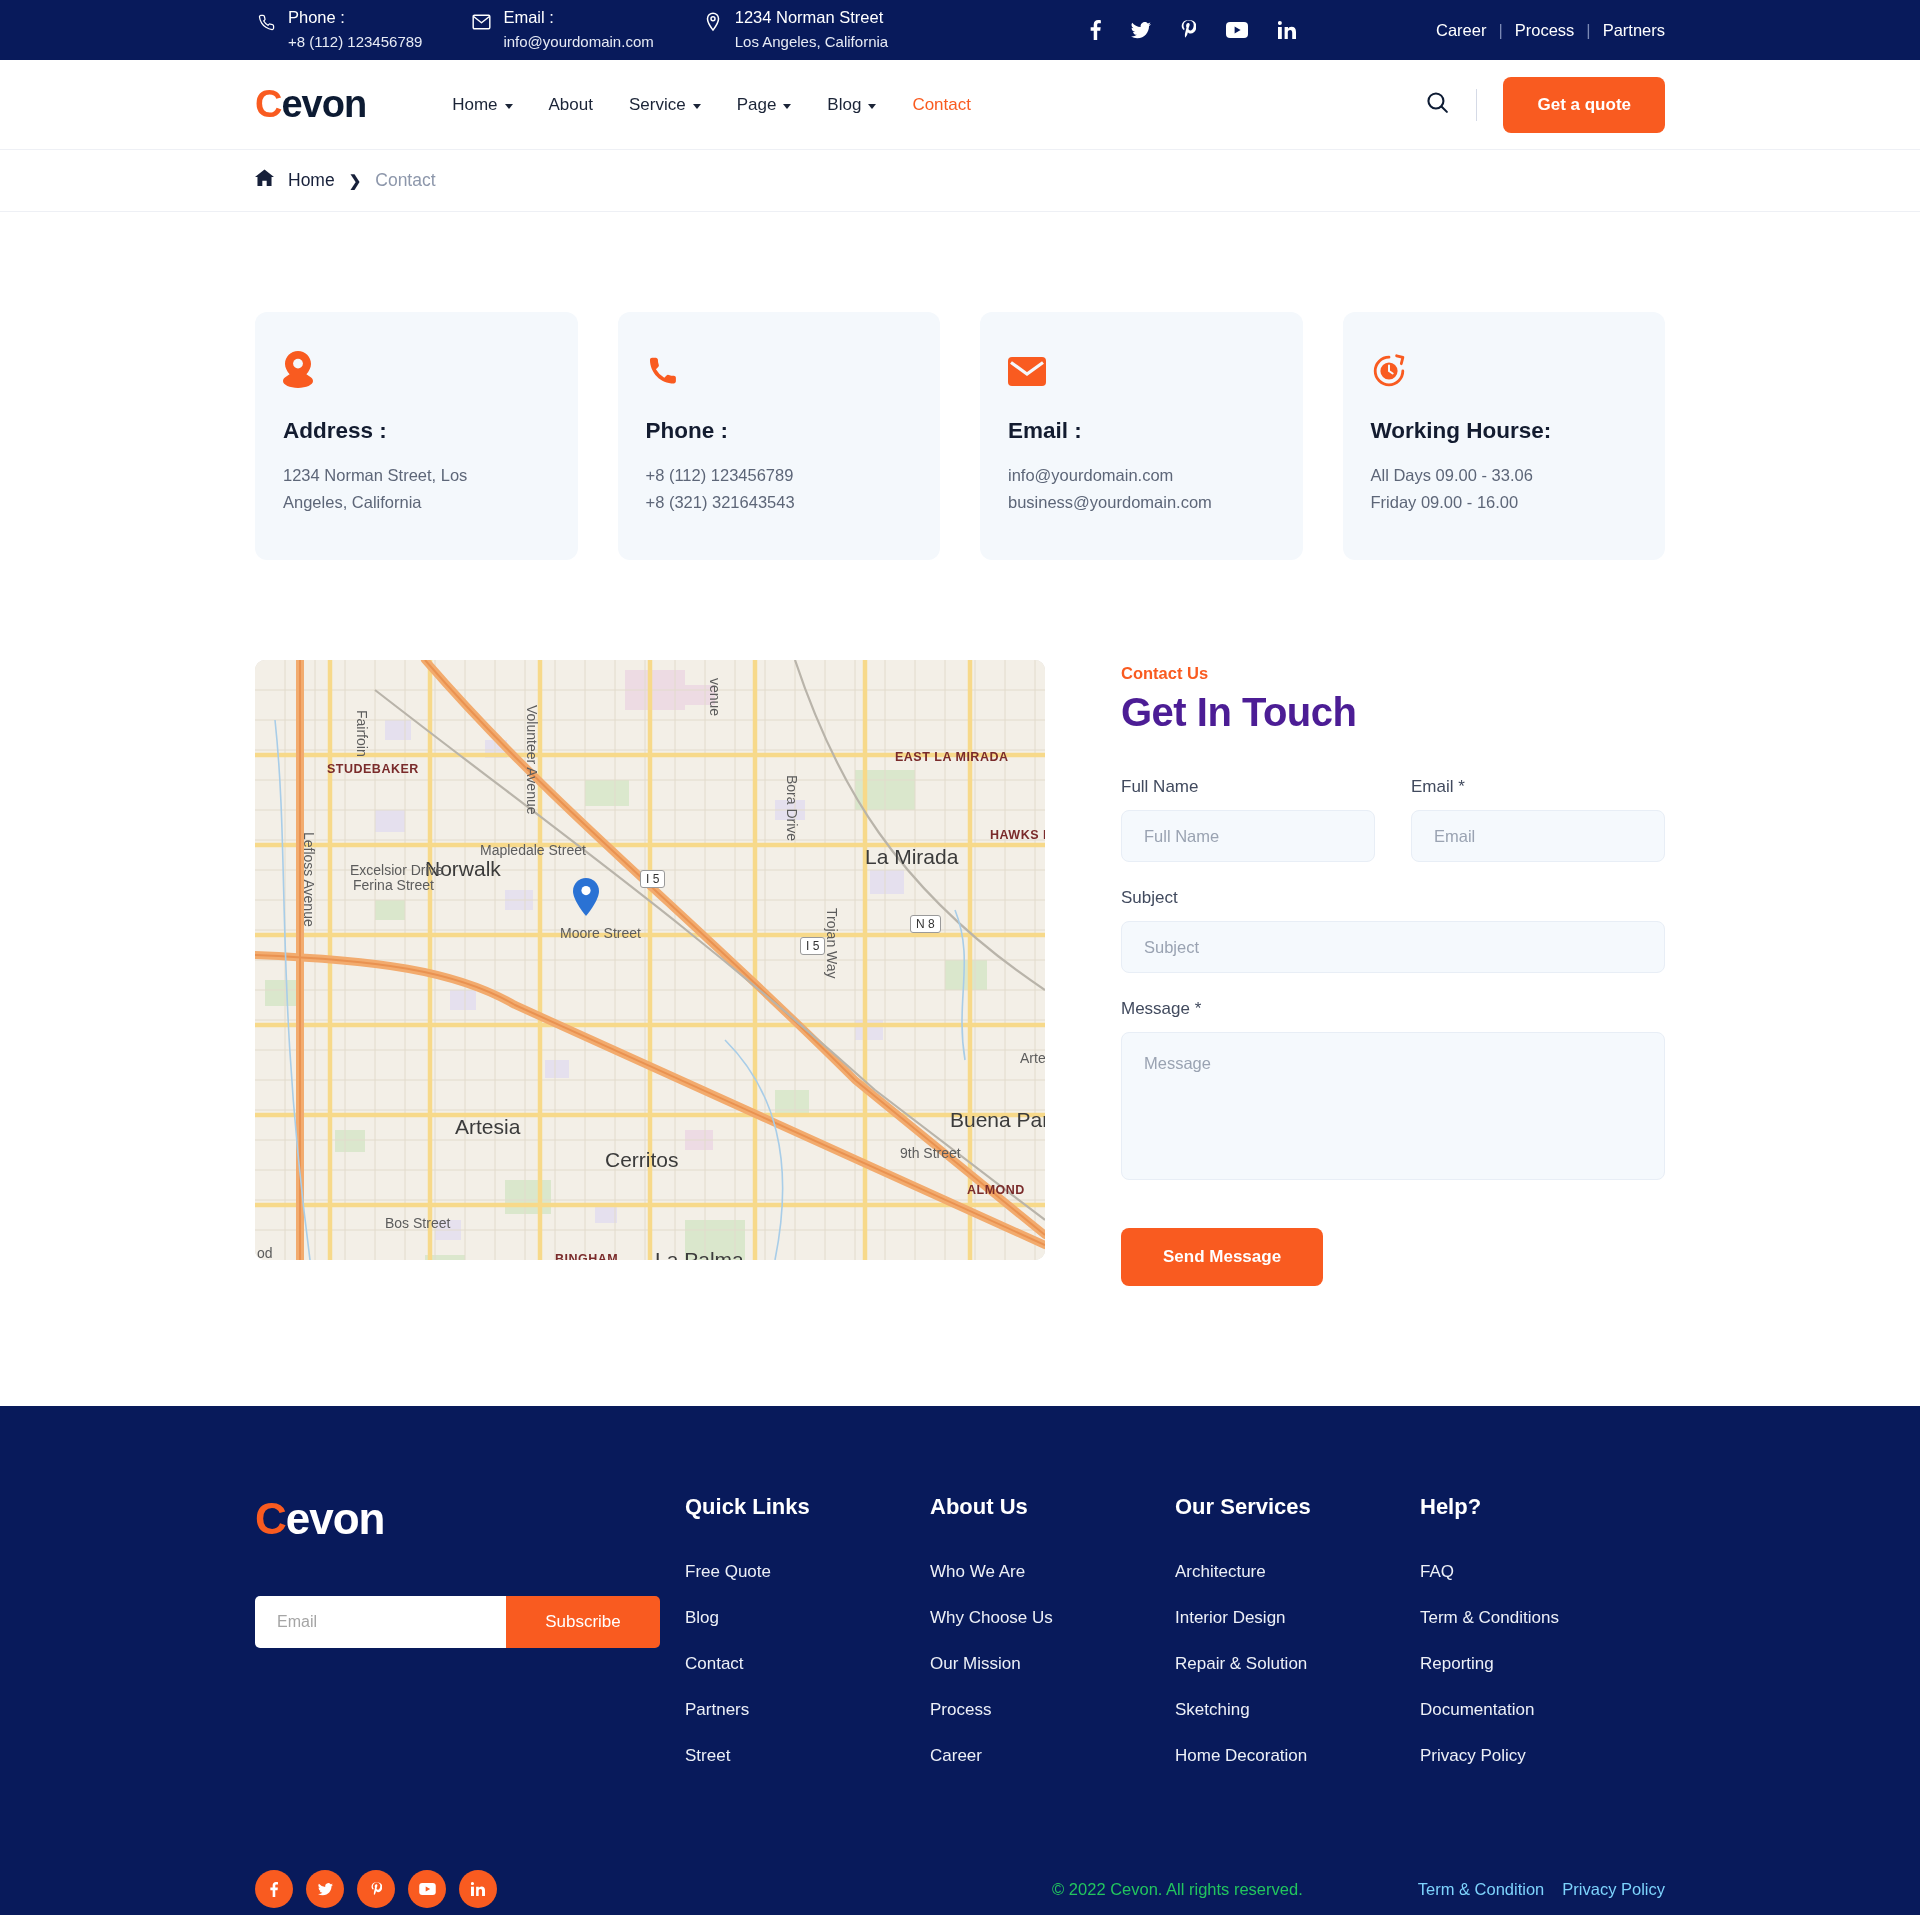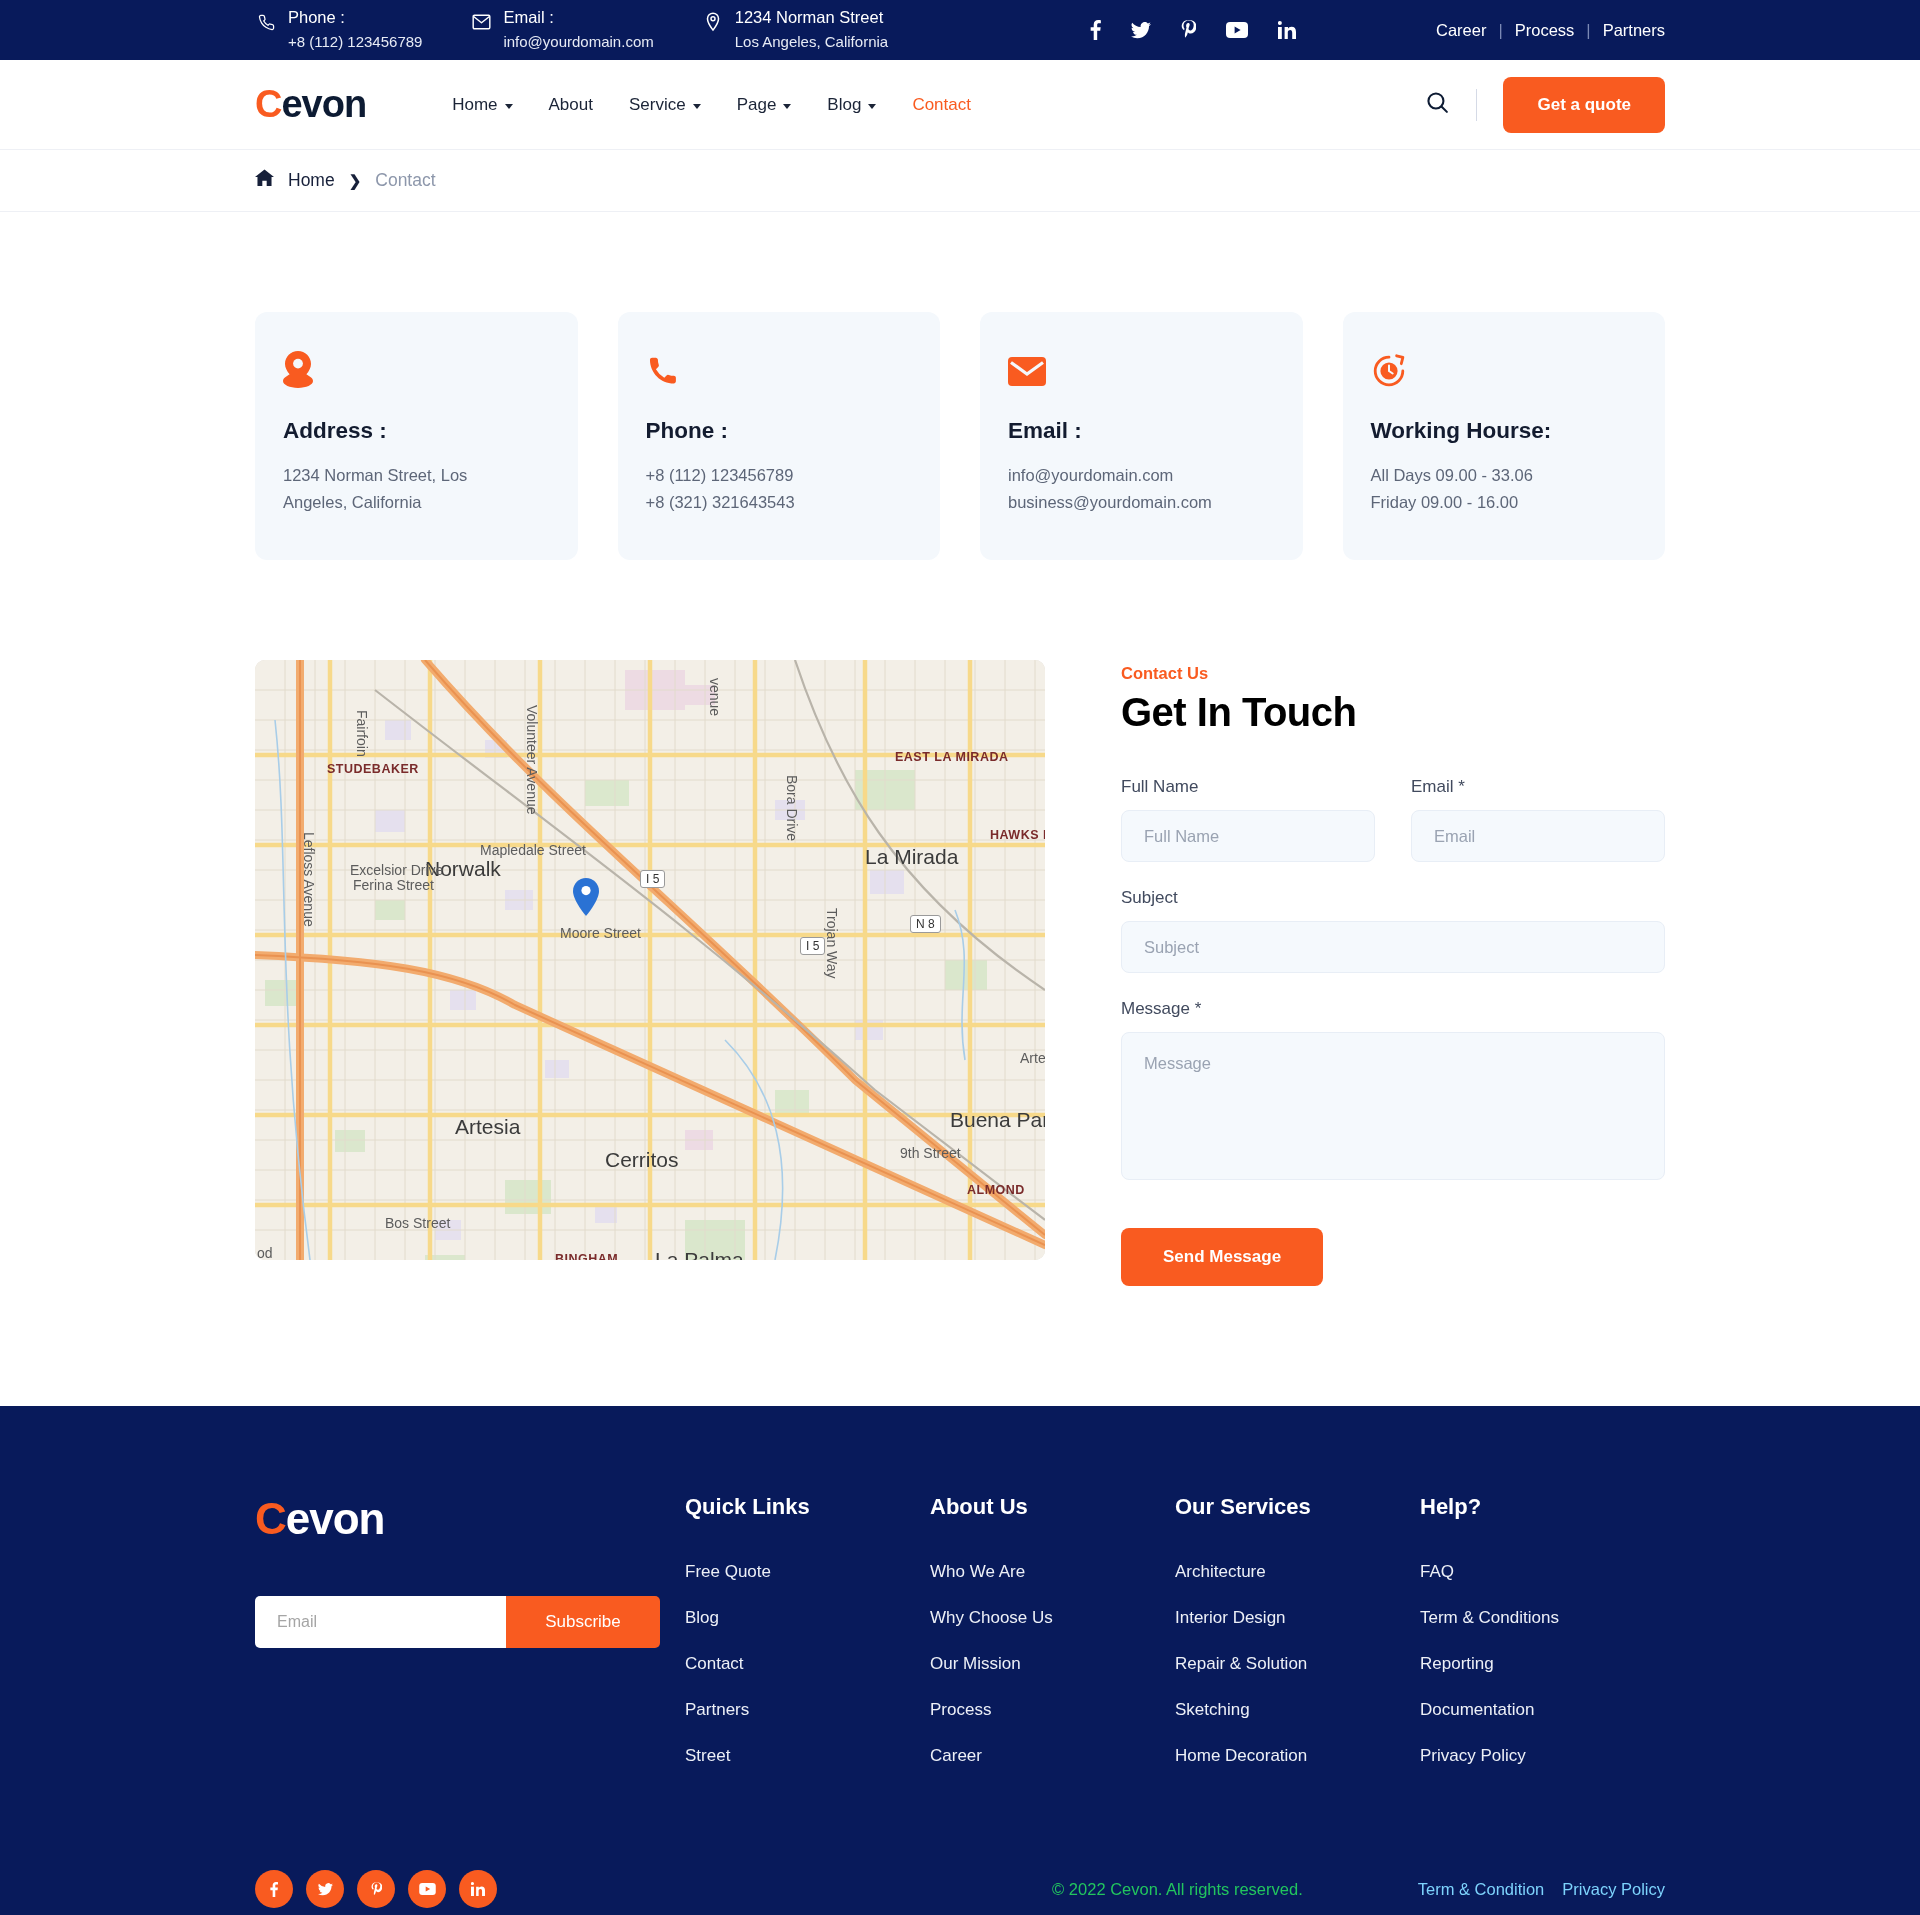--- a/index.html
+++ b/index.html
@@ -94,21 +94,21 @@
   .map-label { position:absolute; color:#4a4a4a; font-size: 17px; font-family: "Liberation Sans", sans-serif; white-space:nowrap;}
   .map-label.big { font-size: 21px; color:#3b3b3b; }
   .map-label.hood { font-size: 12.5px; font-weight: 700; color:#7a2b2b; letter-spacing: .5px;}
   .map-label.street { font-size: 14px; color:#5c5c5c; }
   .map-label.rot { transform: rotate(90deg); transform-origin: left top;}
   .shield { position:absolute; background:#fff; border:1px solid #9a9a9a; border-radius:3px; font-size:12px; padding:1px 5px; color:#333;}
   .pin { position:absolute; width:26px; height:38px; }
 
   .form-col { flex: 1; padding-top: 4px; }
   .eyebrow { color: #f95b20; font-size: 16.5px; font-weight: 700; margin-bottom: 7px; }
-  .form-title { font-size: 40px; font-weight: 700; color: #000000; margin-bottom: 42px; letter-spacing:-.5px;}
+  .form-title { font-size: 40px; font-weight: 700; color: #4c1d95; margin-bottom: 42px; letter-spacing:-.5px;}
   .frow { display: flex; gap: 36px; }
   .fgroup { flex: 1; margin-bottom: 26px; }
   .flabel { display:block; font-size: 17px; color: #414a5e; margin-bottom: 13px; }
   .finput, .ftextarea {
     width: 100%; background: #f5f9fd; border: 1px solid #e8eef6; border-radius: 8px;
     padding: 0 22px; height: 52px; font-size: 16.5px; color: #131c30;
     font-family: "Liberation Sans", sans-serif; outline: none;
   }
   .ftextarea { height: 148px; padding: 18px 22px; resize: none; line-height:1.5; }
   .finput::placeholder, .ftextarea::placeholder { color: #9aa3b2; }

